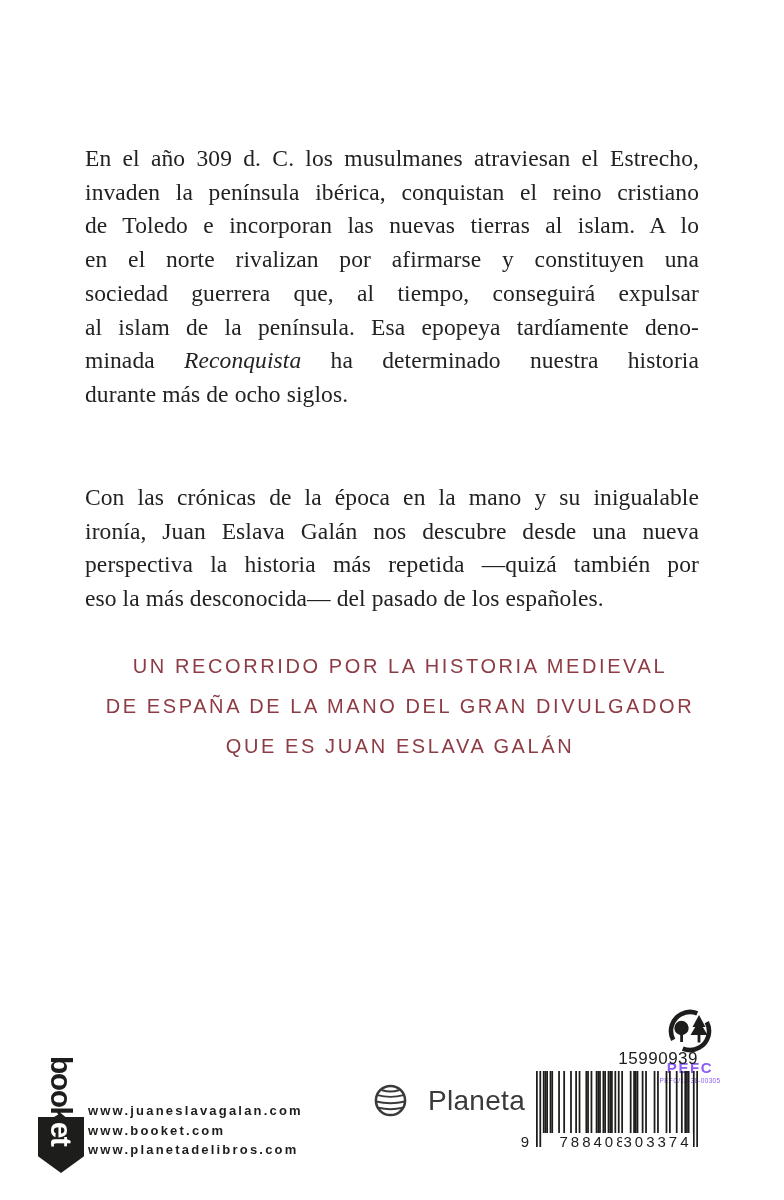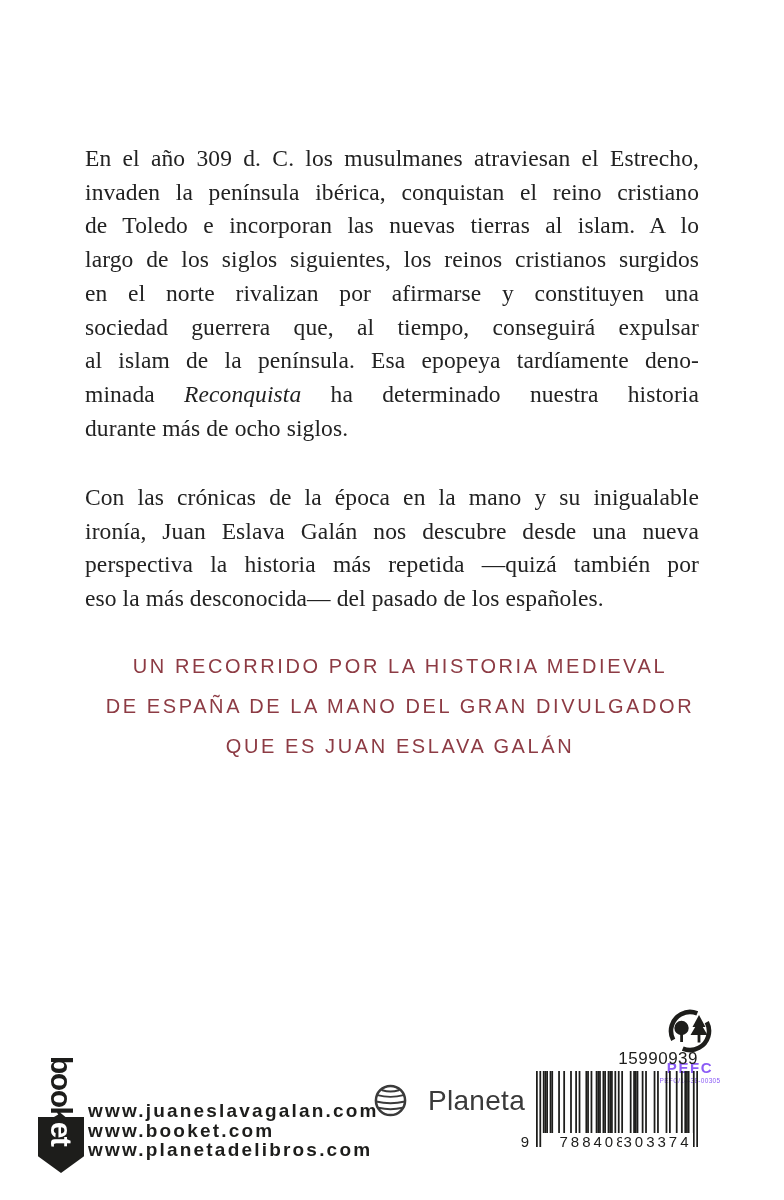--- a/index.html
+++ b/index.html
@@ -24,21 +24,21 @@
   .booket{position:absolute;left:38px;top:1054px;width:46px;height:122px;}
   .booket-shape{position:absolute;left:0;top:63px;width:46px;height:56px;background:#1d1d1b;
                 clip-path:polygon(0 0,100% 0,100% 70%,50% 100%,0 70%);}
   .booket-word{position:absolute;left:46px;top:2px;width:120px;height:46px;line-height:46px;
                transform:rotate(90deg);transform-origin:0 0;
                font-weight:bold;font-size:30px;letter-spacing:-1.5px;white-space:nowrap;}
   .booket-word .bk{color:#1d1d1b;}
   .booket-word .et{color:#ffffff;}
 
   
-  .urls{position:absolute;left:88px;top:1101px;font-weight:bold;font-size:19px;
+  .urls{position:absolute;left:88px;top:1101px;font-weight:bold;font-size:13px;
         letter-spacing:2.2px;line-height:19.5px;color:#1d1d1b;}
   .urls .jline{text-align:left;}
 
   
   .planeta{position:absolute;left:373px;top:1083px;display:flex;align-items:center;gap:20px;color:#3a3a3a;}
   .planeta-label{font-size:28px;letter-spacing:0.3px;}
 
   
   .pefc{position:absolute;left:650px;top:1008px;width:80px;text-align:center;color:#8b5cf6;}
   .pefc-label{font-weight:bold;font-size:15px;letter-spacing:1.6px;margin-top:-1px;}
@@ -58,21 +58,20 @@
 </head>
 <body>
 
 <div class="cover">
 
   <div class="synopsis just" id="para1">
     <div>
         <div class="jline">En el año 309 d. C. los musulmanes atraviesan el Estrecho,</div>
         <div class="jline">invaden la península ibérica, conquistan el reino cristiano</div>
         <div class="jline">de Toledo e incorporan las nuevas tierras al islam. A lo</div>
-        <div class="jline">largo de los siglos siguientes, los reinos cristianos surgidos</div>
         <div class="jline">en el norte rivalizan por afirmarse y constituyen una</div>
         <div class="jline">sociedad guerrera que, al tiempo, conseguirá expulsar</div>
         <div class="jline">al islam de la península. Esa epopeya tardíamente deno-</div>
       </div>
     <div class="jline"><span>minada</span> <em>Reconquista</em> <span>ha determinado nuestra historia</span></div>
     <div class="lastline">durante más de ocho siglos.</div>
   </div>
 
   <div class="synopsis just" id="para2">
     <div>

